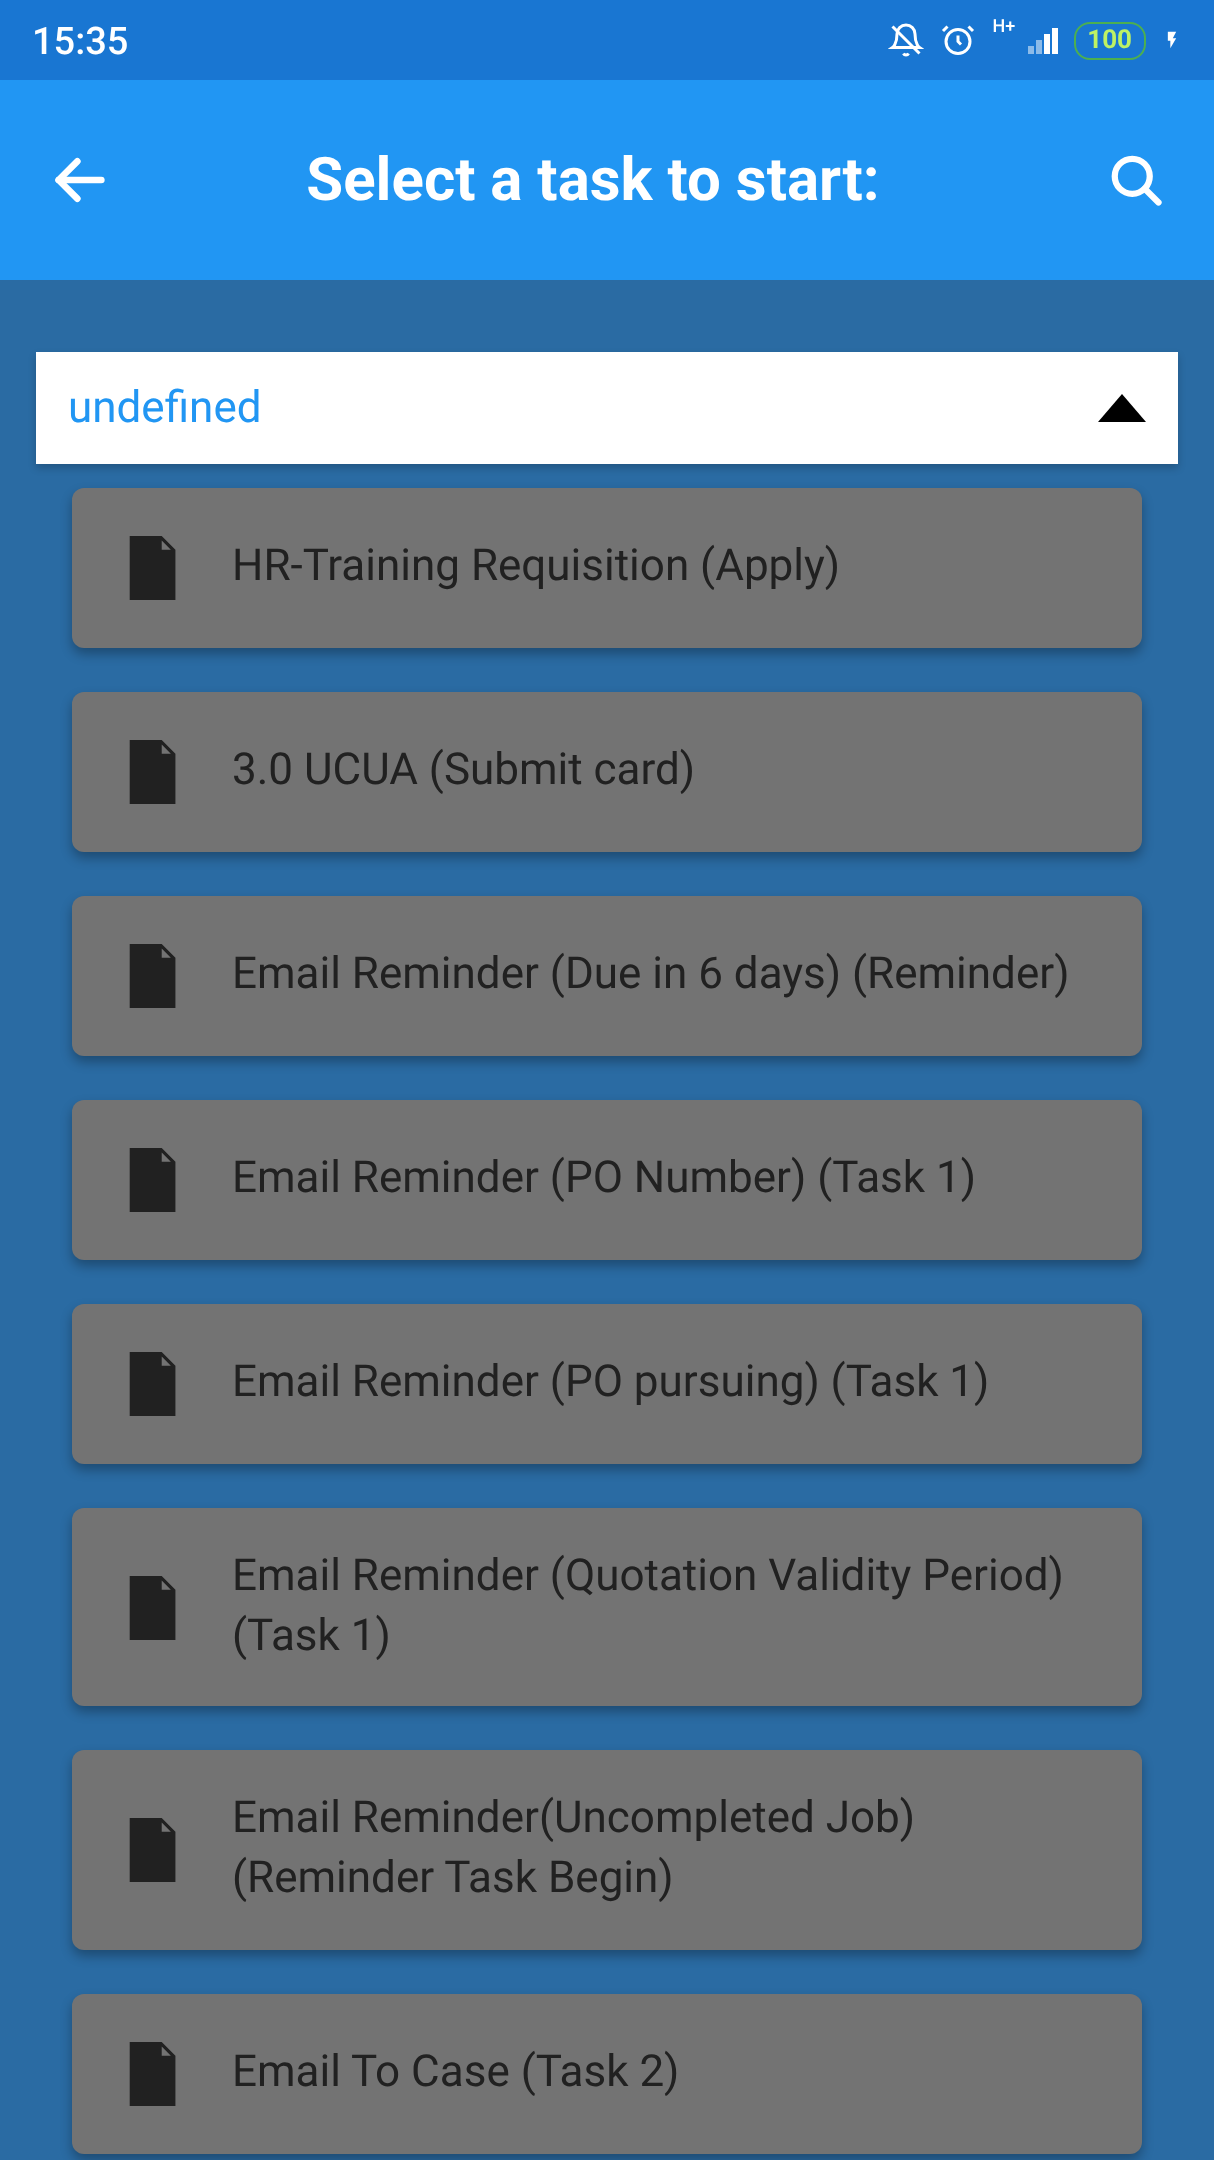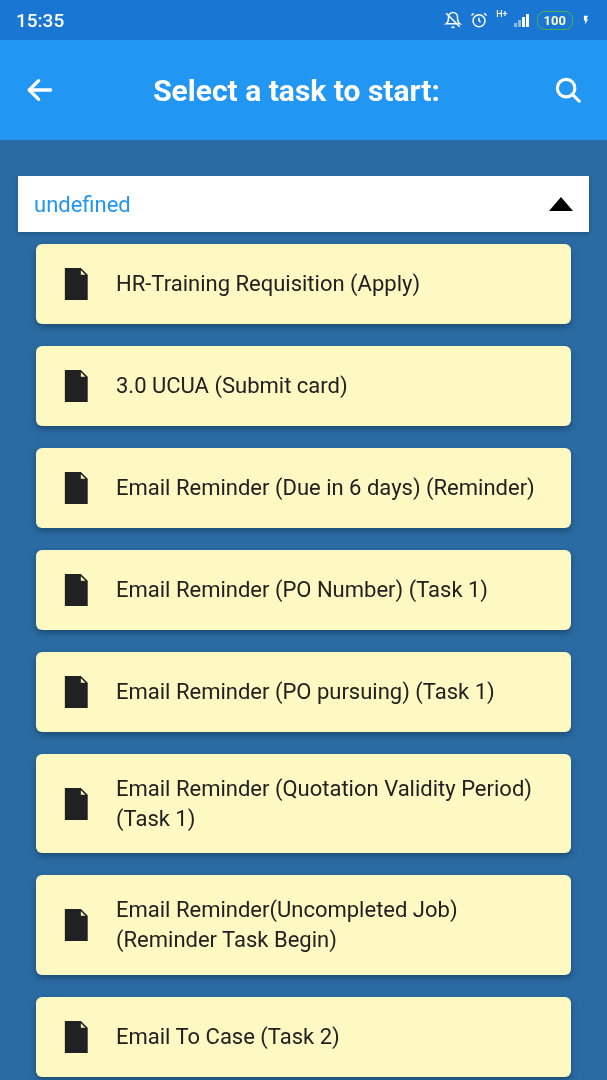--- a/index.html
+++ b/index.html
@@ -32,21 +32,21 @@
   }
   .status-icon {
     display: inline-flex;
     align-items: center;
   }
   .battery {
     border: 1.5px solid #4caf50;
     border-radius: 8px;
     padding: 1px 6px;
     font-size: 13px;
-    color: #fef9c3;
+    color: #bef264;
     font-weight: bold;
     display: flex;
     align-items: center;
   }
   .app-bar {
     height: 100px;
     background: #2196f3;
     display: flex;
     align-items: center;
     padding: 0 24px;
@@ -97,21 +97,21 @@
     border-right: 12px solid transparent;
     border-bottom: 14px solid #000;
   }
   .task-list {
     padding: 12px 18px 0 18px;
     display: flex;
     flex-direction: column;
     gap: 22px;
   }
   .task-card {
-    background: #fef9c3;
+    background: #737373;
     border-radius: 6px;
     min-height: 80px;
     display: flex;
     align-items: center;
     padding: 20px 24px;
     gap: 28px;
     box-shadow: 0 3px 6px rgba(0,0,0,0.3);
     cursor: pointer;
   }
   .task-icon {

